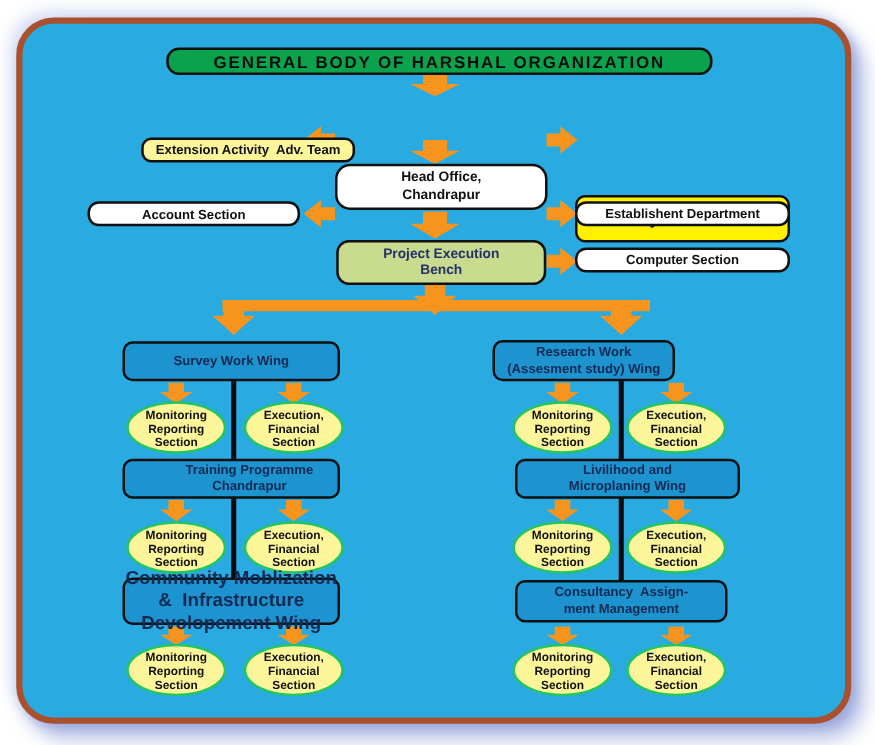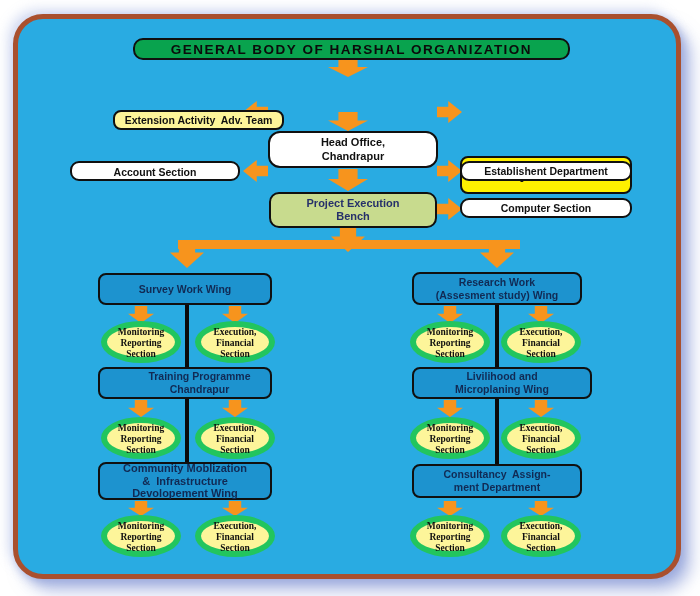--- a/index.html
+++ b/index.html
@@ -5,23 +5,23 @@
   html,body{margin:0;padding:0;background:#ffffff;}
   #stage{position:relative;width:700px;height:596px;background:#ffffff;overflow:hidden;
          font-family:"Liberation Sans",sans-serif;font-weight:700;}
   #panel{position:absolute;left:13px;top:14px;width:658px;height:555px;
          background:var(--background,#29ABE2);
          border:5px solid var(--frame-border,#A9502E);border-radius:30px;
          box-shadow:10px 12px 16px rgba(120,140,210,.55),-5px -5px 12px rgba(140,160,220,.35),4px 4px 8px rgba(110,130,200,.35);}
   .box{position:absolute;border:2px solid #101010;display:flex;flex-direction:column;
        align-items:center;justify-content:center;text-align:center;line-height:1.22;z-index:3;
        box-sizing:border-box;white-space:pre;}
-  .ell{position:absolute;width:80px;height:42px;border:6px solid #22c55e;border-radius:50%;
+  .ell{position:absolute;width:80px;height:42px;border:2px solid #22c55e;border-radius:50%;
        background:var(--pale-yellow,#FDF59A);display:flex;flex-direction:column;align-items:center;
-       justify-content:flex-start;text-align:center;font-size:9.5px;line-height:1.15;color:#101010;z-index:3;box-sizing:border-box;font-family:Liberation Serif, serif;}
+       justify-content:flex-end;text-align:center;font-size:9.5px;line-height:1.15;color:#101010;z-index:3;box-sizing:border-box;}
   .ar{position:absolute;background:var(--arrow-orange,#F7941D);z-index:2;}
   .ar-down{clip-path:polygon(26% 0,74% 0,74% 45%,100% 45%,50% 100%,0 45%,26% 45%);}
   .ar-left{clip-path:polygon(100% 26%,100% 74%,55% 74%,55% 100%,0 50%,55% 0,55% 26%);}
   .ar-right{clip-path:polygon(0 26%,0 74%,45% 74%,45% 100%,100% 50%,45% 0,45% 26%);}
   .bar{position:absolute;background:var(--arrow-orange,#F7941D);z-index:1;}
   .vline{position:absolute;width:4px;background:#0a0a0a;z-index:1;}
   .t-green{background:var(--title-green,#09A34E);color:#0b0b0b;justify-content:flex-end;}
   .t-magenta{background:var(--magenta,#EA0B8C);color:#28266e;}
   .t-byellow{background:var(--bright-yellow,#FFF100);color:#101010;}
   .t-pyellow{background:var(--pale-yellow,#FDF59A);color:#101010;margin-left:44px;}
@@ -102,41 +102,41 @@
     <span>Monitoring</span>
     <span>Reporting</span>
     <span>Section</span>
   </div>
   <div class="ell" style="left:195px;top:417px;">
     <span>Execution,</span>
     <span>Financial</span>
     <span>Section</span>
   </div>
 
-  <div class="box t-wing" style="left:98px;top:462px;width:174px;height:38px;border-radius:8px;font-size:11px;line-height:1.18;">
+  <div class="box t-wing" style="left:98px;top:462px;width:174px;height:38px;border-radius:8px;font-size:15px;line-height:1.18;">
     <span>Community Moblization</span>
     <span>&amp;  Infrastructure</span>
     <span>Devolopement Wing</span>
   </div>
   <div class="ar ar-down" style="left:128px;top:501px;width:26px;height:15px;"></div>
   <div class="ar ar-down" style="left:222px;top:501px;width:26px;height:15px;"></div>
   <div class="ell" style="left:101px;top:515px;">
     <span>Monitoring</span>
     <span>Reporting</span>
     <span>Section</span>
   </div>
   <div class="ell" style="left:195px;top:515px;">
     <span>Execution,</span>
     <span>Financial</span>
     <span>Section</span>
   </div>
 
   <div class="vline" style="left:495px;top:303px;height:162px;"></div>
 
-  <div class="box t-wing" style="left:412px;top:272px;width:170px;height:33px;border-radius:8px;font-size:10.5px;">
+  <div class="box t-wing" style="left:394px;top:272px;width:146px;height:33px;border-radius:8px;font-size:10.5px;">
     <span>Research Work</span>
     <span>(Assesment study) Wing</span>
   </div>
   <div class="ar ar-down" style="left:437px;top:306px;width:26px;height:17px;"></div>
   <div class="ar ar-down" style="left:528px;top:306px;width:26px;height:17px;"></div>
   <div class="ell" style="left:410px;top:321px;">
     <span>Monitoring</span>
     <span>Reporting</span>
     <span>Section</span>
   </div>
@@ -158,21 +158,21 @@
     <span>Section</span>
   </div>
   <div class="ell" style="left:501px;top:417px;">
     <span>Execution,</span>
     <span>Financial</span>
     <span>Section</span>
   </div>
 
   <div class="box t-wing" style="left:412px;top:464px;width:170px;height:34px;border-radius:8px;font-size:10.5px;">
     <span>Consultancy  Assign-</span>
-    <span>ment Department</span>
+    <span>ment Management</span>
   </div>
   <div class="ar ar-down" style="left:437px;top:501px;width:26px;height:15px;"></div>
   <div class="ar ar-down" style="left:528px;top:501px;width:26px;height:15px;"></div>
   <div class="ell" style="left:410px;top:515px;">
     <span>Monitoring</span>
     <span>Reporting</span>
     <span>Section</span>
   </div>
   <div class="ell" style="left:501px;top:515px;">
     <span>Execution,</span>

